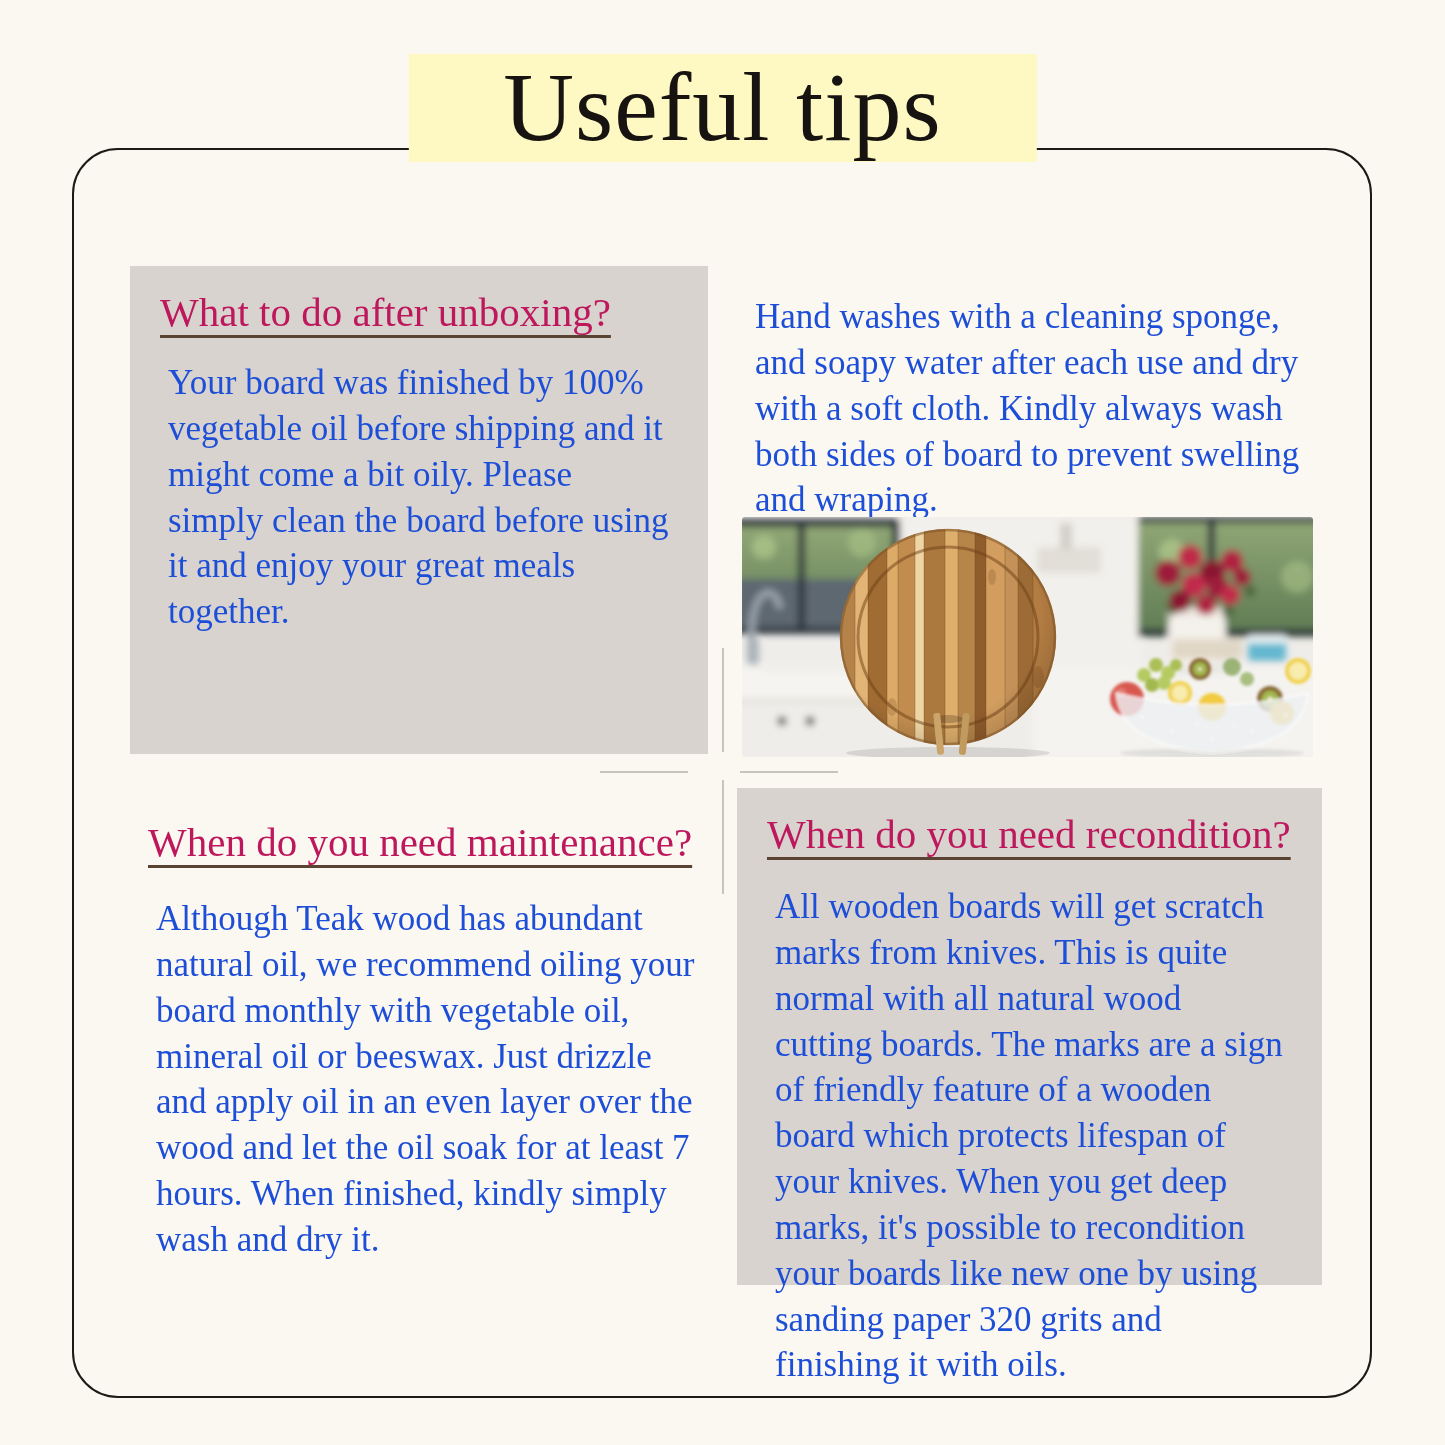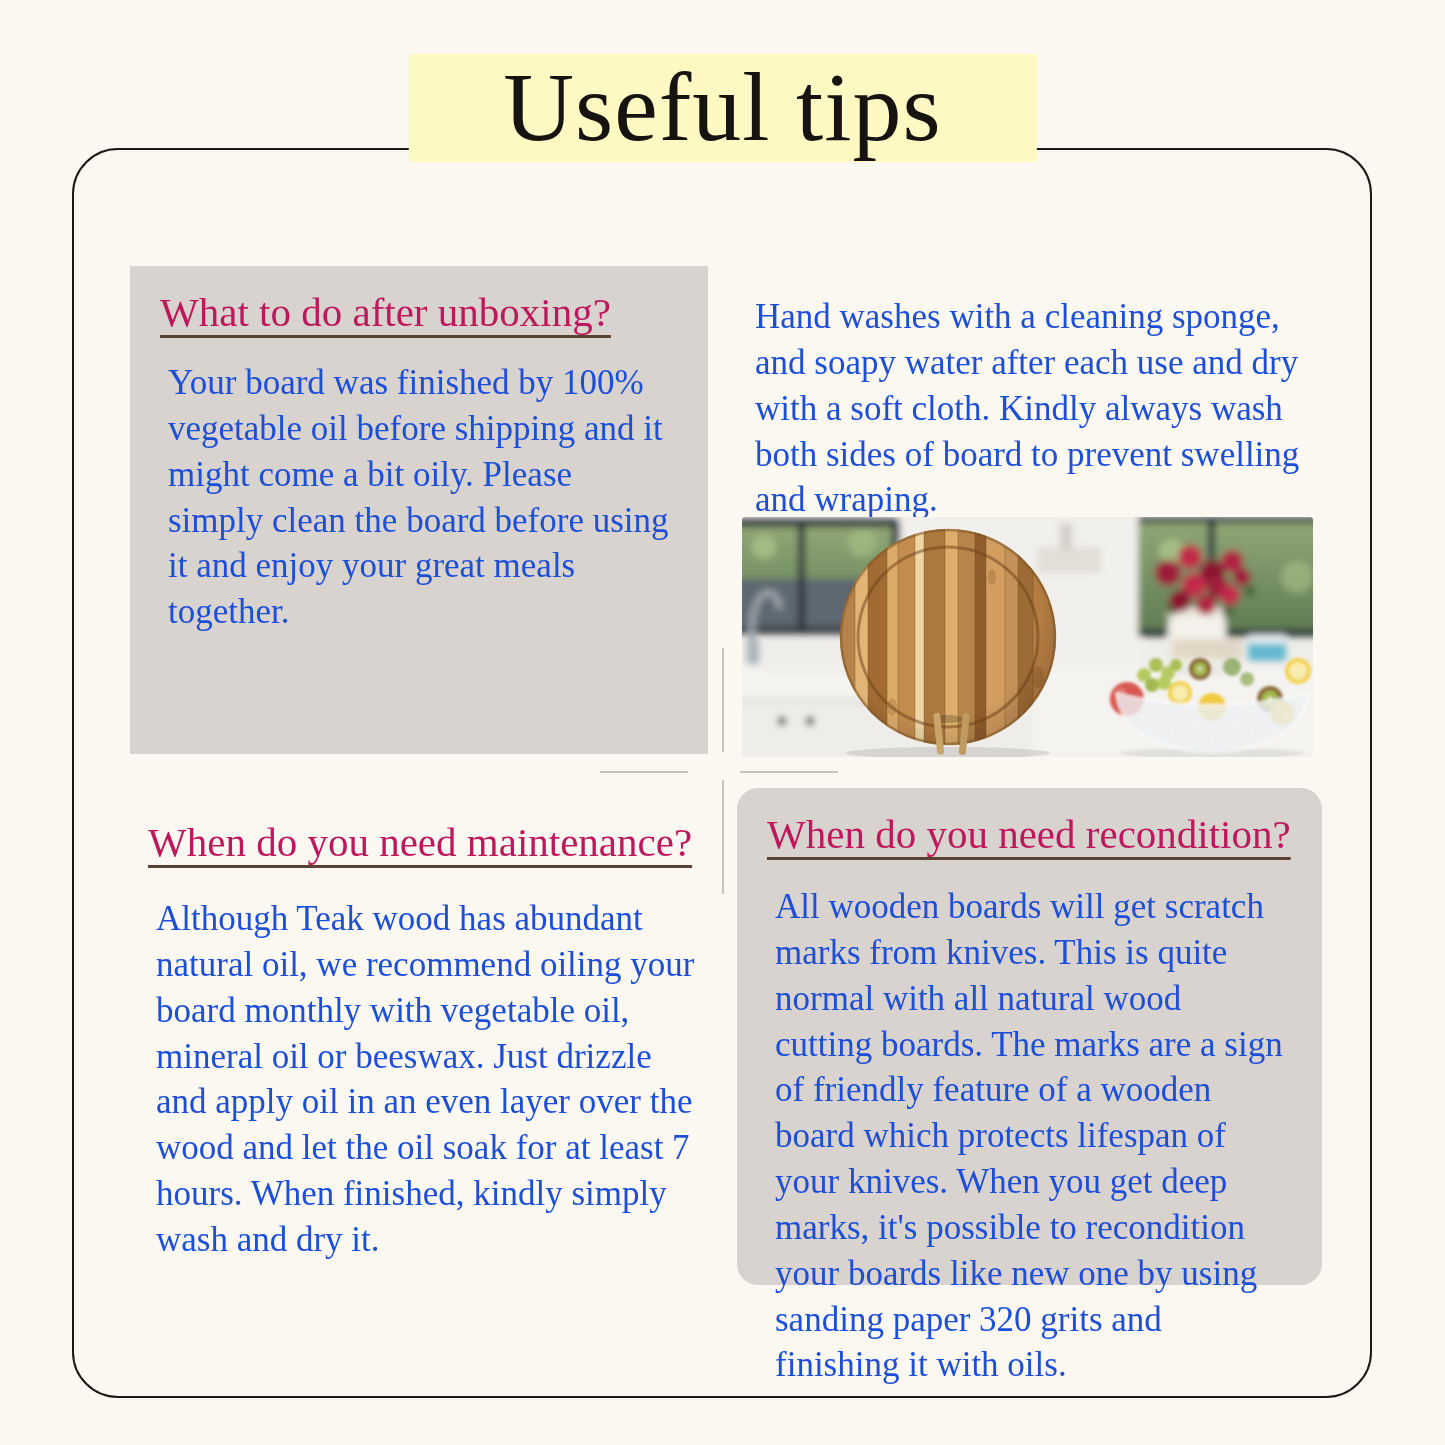--- a/index.html
+++ b/index.html
@@ -50,21 +50,21 @@
   .quad p {
     margin: 8px;
     font-size: 35px;
     line-height: 1.31;
     color: #1d4ed8;
   }
   .q-unboxing   { left: 130px; top: 266px; width: 578px; height: 488px; padding: 22px 30px; }
   .q-cooking    { left: 747px; top: 286px; width: 572px; }
   .q-maintain   { left: 148px; top: 818px; width: 560px; }
   .q-maintain h2 { margin-bottom: 30px; }
-  .q-recondition{ left: 737px; top: 788px; width: 585px; height: 497px; padding: 22px 30px; border-radius: 21px; }
+  .q-recondition{ left: 737px; top: 788px; width: 585px; height: 497px; padding: 22px 30px; }
   .q-recondition h2 { margin-bottom: 26px; }
   .photo {
     position: absolute;
     left: 742px; top: 517px;
     width: 571px; height: 240px;
     border-radius: 3px;
     overflow: hidden;
     z-index: 2;
   }
   .photo svg { display: block; }

